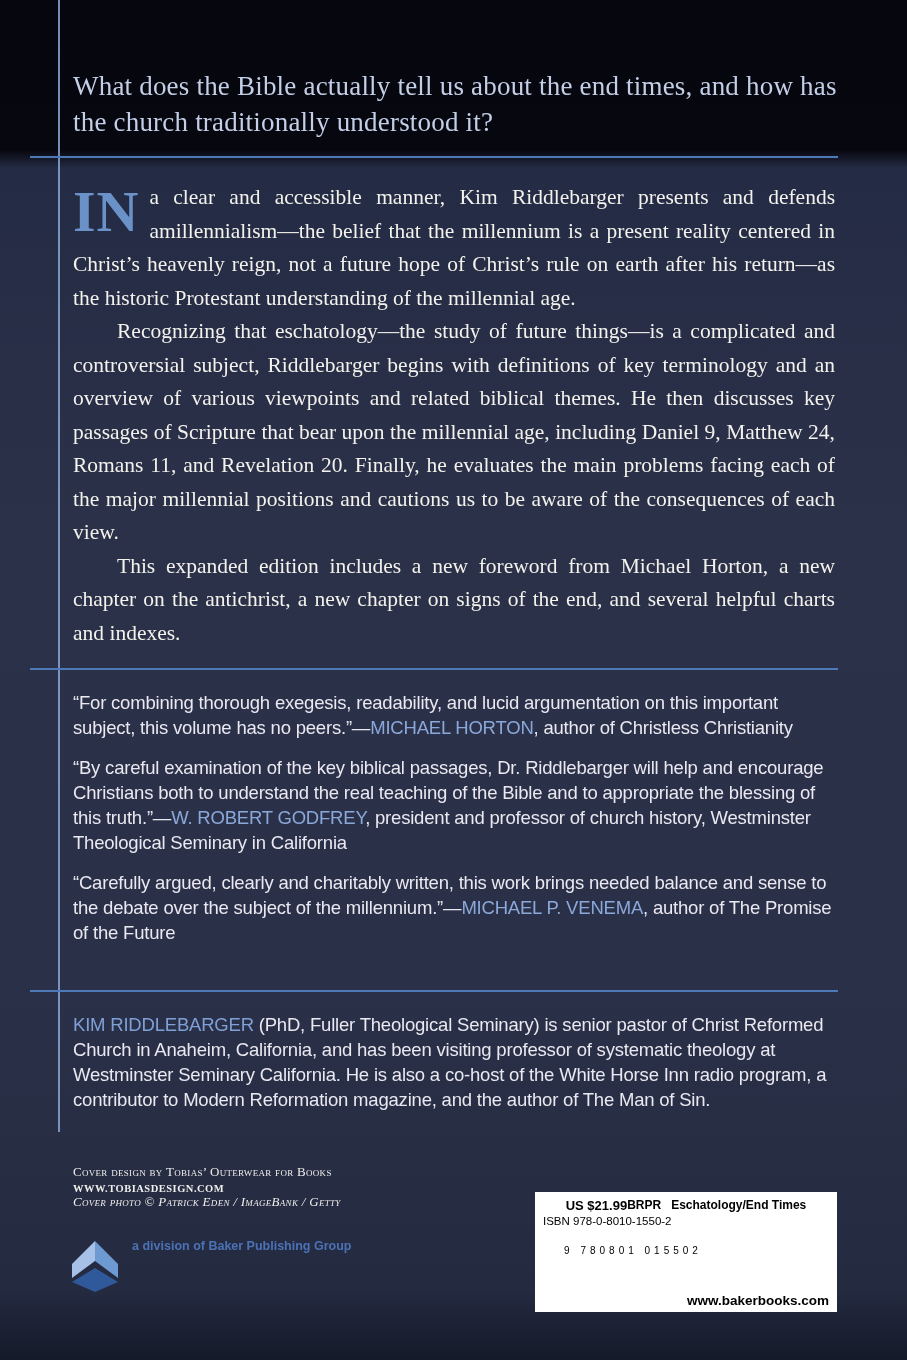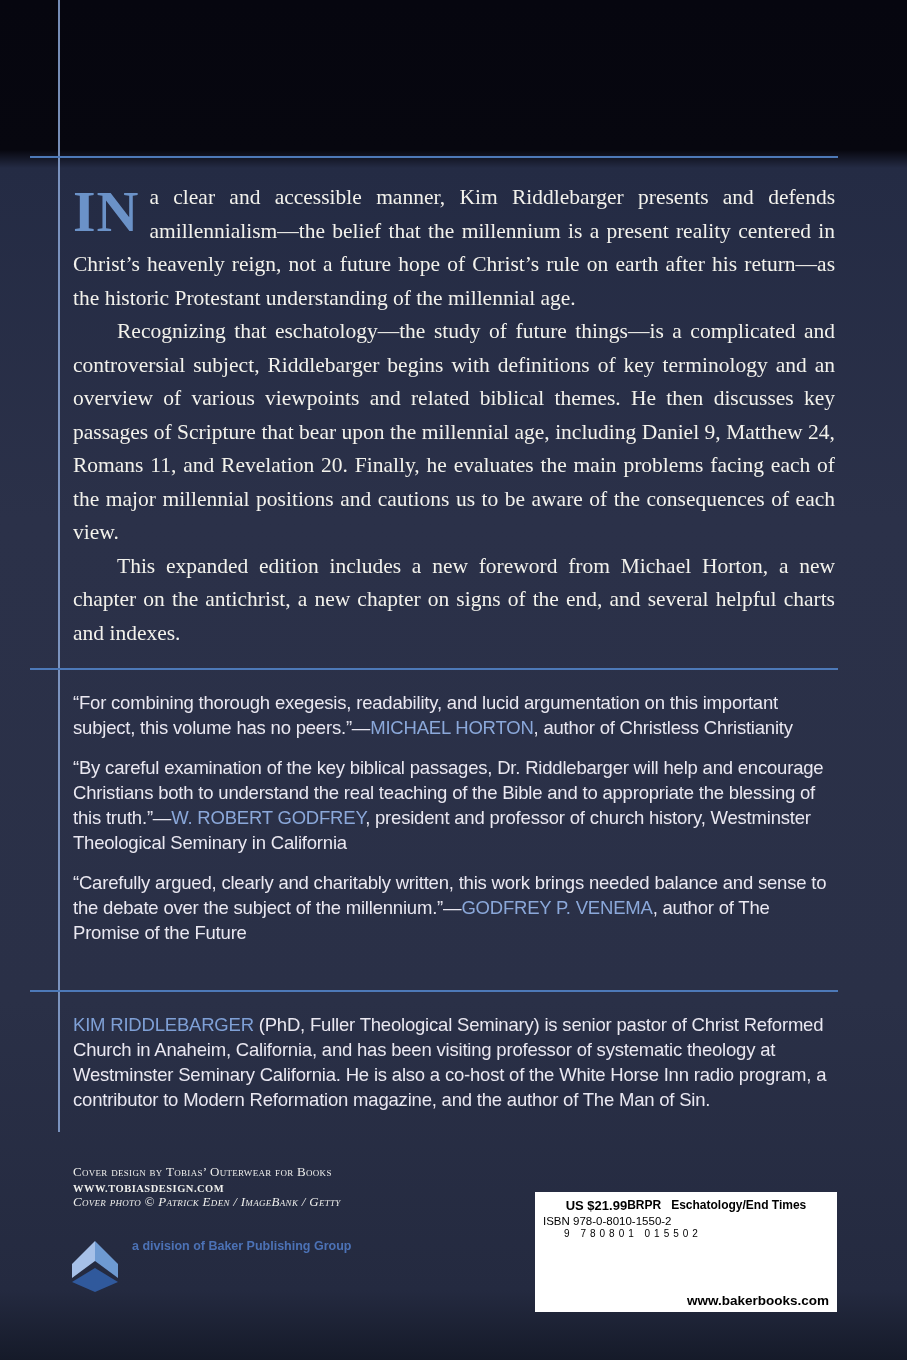--- a/index.html
+++ b/index.html
@@ -80,45 +80,46 @@
   .bars {
     background:repeating-linear-gradient(90deg,
       #000 0 2px, #fff 2px 4px, #000 4px 5px, #fff 5px 8px,
       #000 8px 11px, #fff 11px 12px, #000 12px 13px, #fff 13px 16px,
       #000 16px 17px, #fff 17px 20px);
   }
   .main-bars { width:180px; height:44px; }
   .addon { margin-left:12px; width:86px; }
   .addon-digits { font-size:11px; letter-spacing:7px; text-align:center; }
   .addon-bars { height:28px; margin-top:2px; }
-  .bb-digits { width:180px; text-align:center; font-size:10px; letter-spacing:4px; margin-top:1px; }
+  .bb-digits { width:180px; text-align:center; font-size:10px; letter-spacing:4px; margin-top:18px; }
   .bb-url { position:absolute; right:8px; bottom:4px; font-weight:bold; font-size:13.5px; }
 </style>
 </head>
 <body>
 
 <div class="cover">
 
   <div class="vline"></div>
 
+  <h1 class="headline">What does the Bible actually tell us about the end times, and how has the church traditionally understood it?</h1>
 
   <div class="rule rule1"></div>
 
   <div class="body-copy">
     <p><span class="dropcap">IN</span><span>a clear and accessible manner, Kim Riddlebarger presents and defends amillennialism—the belief that the millennium is a present reality centered in Christ’s heavenly reign, not a future hope of Christ’s rule on earth after his return—as the historic Protestant understanding of the millennial age.</span></p>
     <p class="indent">Recognizing that eschatology—the study of future things—is a complicated and controversial subject, Riddlebarger begins with definitions of key terminology and an overview of various viewpoints and related biblical themes. He then discusses key passages of Scripture that bear upon the millennial age, including Daniel 9, Matthew 24, Romans 11, and Revelation 20. Finally, he evaluates the main problems facing each of the major millennial positions and cautions us to be aware of the consequences of each view.</p>
     <p class="indent">This expanded edition includes a new foreword from Michael Horton, a new chapter on the antichrist, a new chapter on signs of the end, and several helpful charts and indexes.</p>
   </div>
 
   <div class="rule rule2"></div>
 
   <div class="blurbs">
     <p class="blurb"><span>“For combining thorough exegesis, readability, and lucid argumentation on this important subject, this volume has no peers.”—</span><span class="name">MICHAEL HORTON</span><span>, author of </span><span class="it">Christless Christianity</span><span></span></p>
     <p class="blurb"><span>“By careful examination of the key biblical passages, Dr. Riddlebarger will help and encourage Christians both to understand the real teaching of the Bible and to appropriate the blessing of this truth.”—</span><span class="name">W. ROBERT GODFREY</span><span>, president and professor of church history, Westminster Theological Seminary in California</span><span class="it"></span><span></span></p>
-    <p class="blurb"><span>“Carefully argued, clearly and charitably written, this work brings needed balance and sense to the debate over the subject of the millennium.”—</span><span class="name">GODFREY P. VENEMA</span><span>, author of </span><span class="it">The Promise of the Future</span><span></span></p>
+    <p class="blurb"><span>“Carefully argued, clearly and charitably written, this work brings needed balance and sense to the debate over the subject of the millennium.”—</span><span class="name">MICHAEL P. VENEMA</span><span>, author of </span><span class="it">The Promise of the Future</span><span></span></p>
   </div>
 
   <div class="rule rule3"></div>
 
   <p class="bio"><span class="name">KIM RIDDLEBARGER</span><span> (PhD, Fuller Theological Seminary) is senior pastor of Christ Reformed Church in Anaheim, California, and has been visiting professor of systematic theology at Westminster Seminary California. He is also a co-host of the </span><span class="it">White Horse Inn</span><span> radio program, a contributor to </span><span class="it">Modern Reformation</span><span> magazine, and the author of </span><span class="it">The Man of Sin</span><span>.</span></p>
 
   <div class="credits">
     <p class="sc">Cover design by Tobias’ Outerwear for Books</p>
     <p class="caps">www.tobiasdesign.com</p>
     <p class="sc line3">Cover photo © Patrick Eden / ImageBank / Getty</p>

